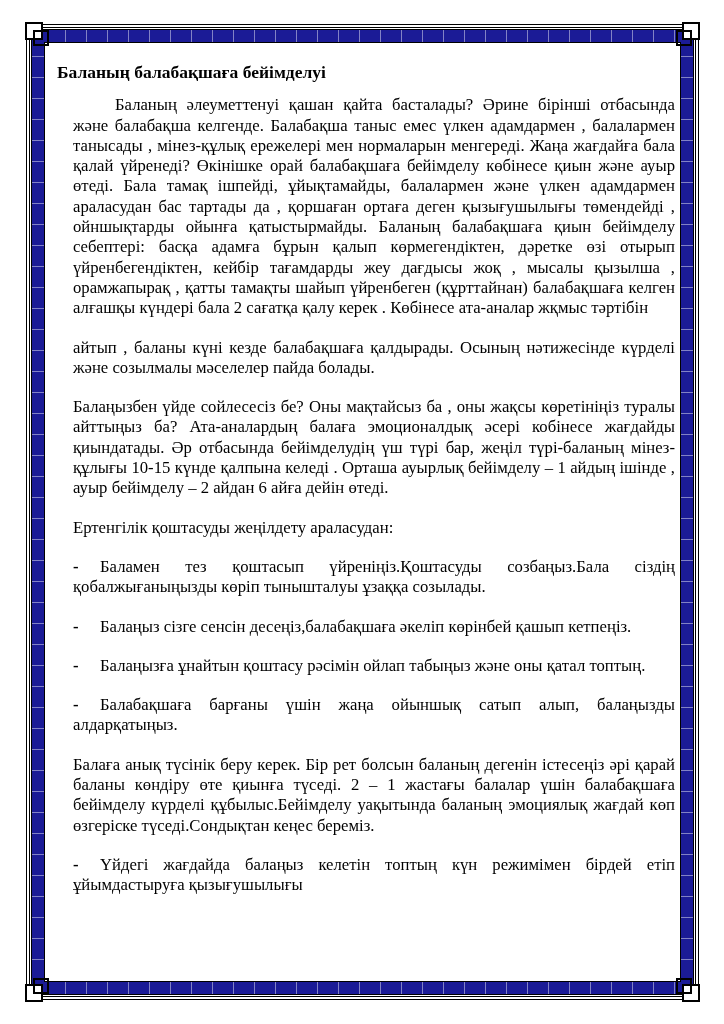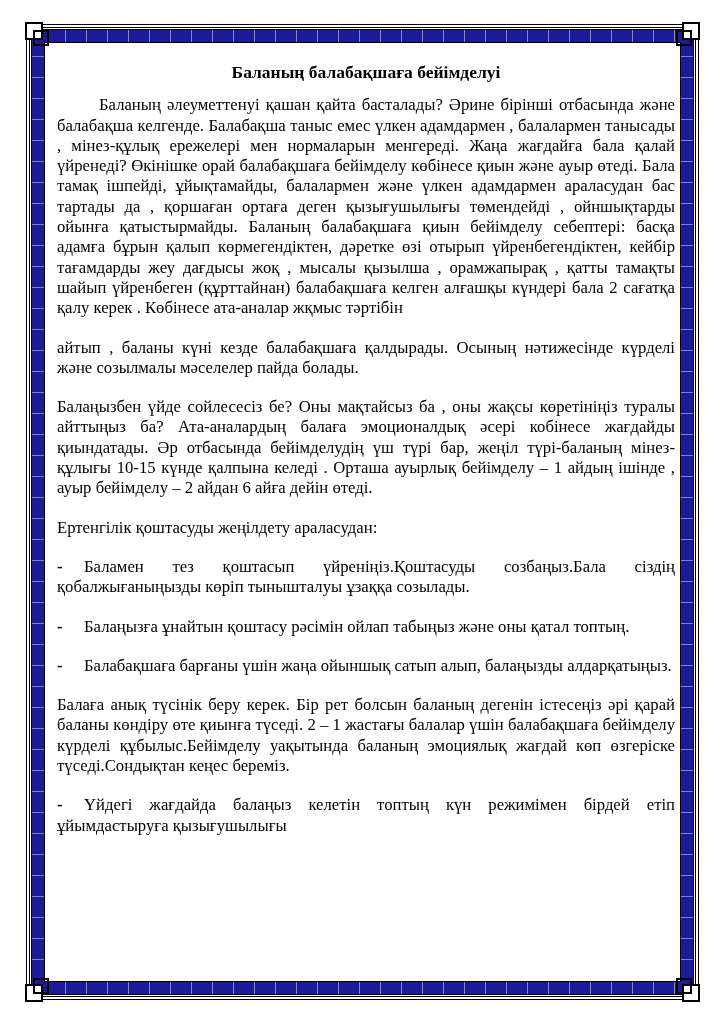--- a/index.html
+++ b/index.html
@@ -50,23 +50,22 @@
   .content {
     position: absolute;
     left: 57px; right: 49px; top: 62px;
     font-size: 16.7px;
     line-height: 20.3px;
   }
   .doc-title {
     margin: 0;
     font-size: 17.5px;
     font-weight: bold;
-    text-align: center;
   }
-  .p { margin: 19px 0 0 0; text-align: justify; }
+  .p { margin: 19px 0 0 16px; text-align: justify; }
   .p.first { margin-top: 13px; }
   .p.indent { text-indent: 42px; }
   .dash { display: inline-block; width: 27px; font-weight: bold; }
 </style>
 </head>
 <body>
 
 <div class="page">
 
   <div class="line-outer"></div>
@@ -100,20 +99,21 @@
 
     <p class="p">айтып , баланы күні кезде балабақшаға қалдырады. Осының нәтижесінде күрделі және созылмалы мәселелер пайда болады.</p>
 
     <p class="p">Балаңызбен үйде сойлесесіз бе? Оны мақтайсыз ба , оны жақсы көретініңіз туралы айттыңыз ба? Ата-аналардың балаға эмоционалдық әсері кобінесе жағдайды қиындатады. Әр отбасында бейімделудің үш түрі бар, жеңіл түрі-баланың мінез-құлығы 10-15 күнде қалпына келеді . Орташа ауырлық бейімделу – 1 айдың ішінде , ауыр бейімделу – 2 айдан 6 айға дейін өтеді.</p>
 
 
     <p class="p">Ертенгілік қоштасуды жеңілдету араласудан:</p>
 
     <p class="p"><span class="dash">-</span><span>Баламен тез қоштасып үйреніңіз.Қоштасуды созбаңыз.Бала сіздің қобалжығаныңызды көріп тынышталуы ұзаққа созылады.</span></p>
 
+    <p class="p"><span class="dash">-</span><span>Балаңыз сізге сенсін десеңіз,балабақшаға әкеліп көрінбей қашып кетпеңіз.</span></p>
 
     <p class="p"><span class="dash">-</span><span>Балаңызға ұнайтын қоштасу рәсімін ойлап табыңыз және оны қатал топтың.</span></p>
 
     <p class="p"><span class="dash">-</span><span>Балабақшаға барғаны үшін жаңа ойыншық сатып алып, балаңызды алдарқатыңыз.</span></p>
 
     <p class="p">Балаға анық түсінік беру керек. Бір рет болсын баланың дегенін істесеңіз әрі қарай баланы көндіру өте қиынға түседі. 2 – 1 жастағы балалар үшін балабақшаға бейімделу күрделі құбылыс.Бейімделу уақытында баланың эмоциялық жағдай көп өзгеріске түседі.Сондықтан кеңес береміз.</p>
 
     <p class="p"><span class="dash">-</span><span>Үйдегі жағдайда балаңыз келетін топтың күн режимімен бірдей етіп ұйымдастыруға қызығушылығы</span></p>
   </div>
 

